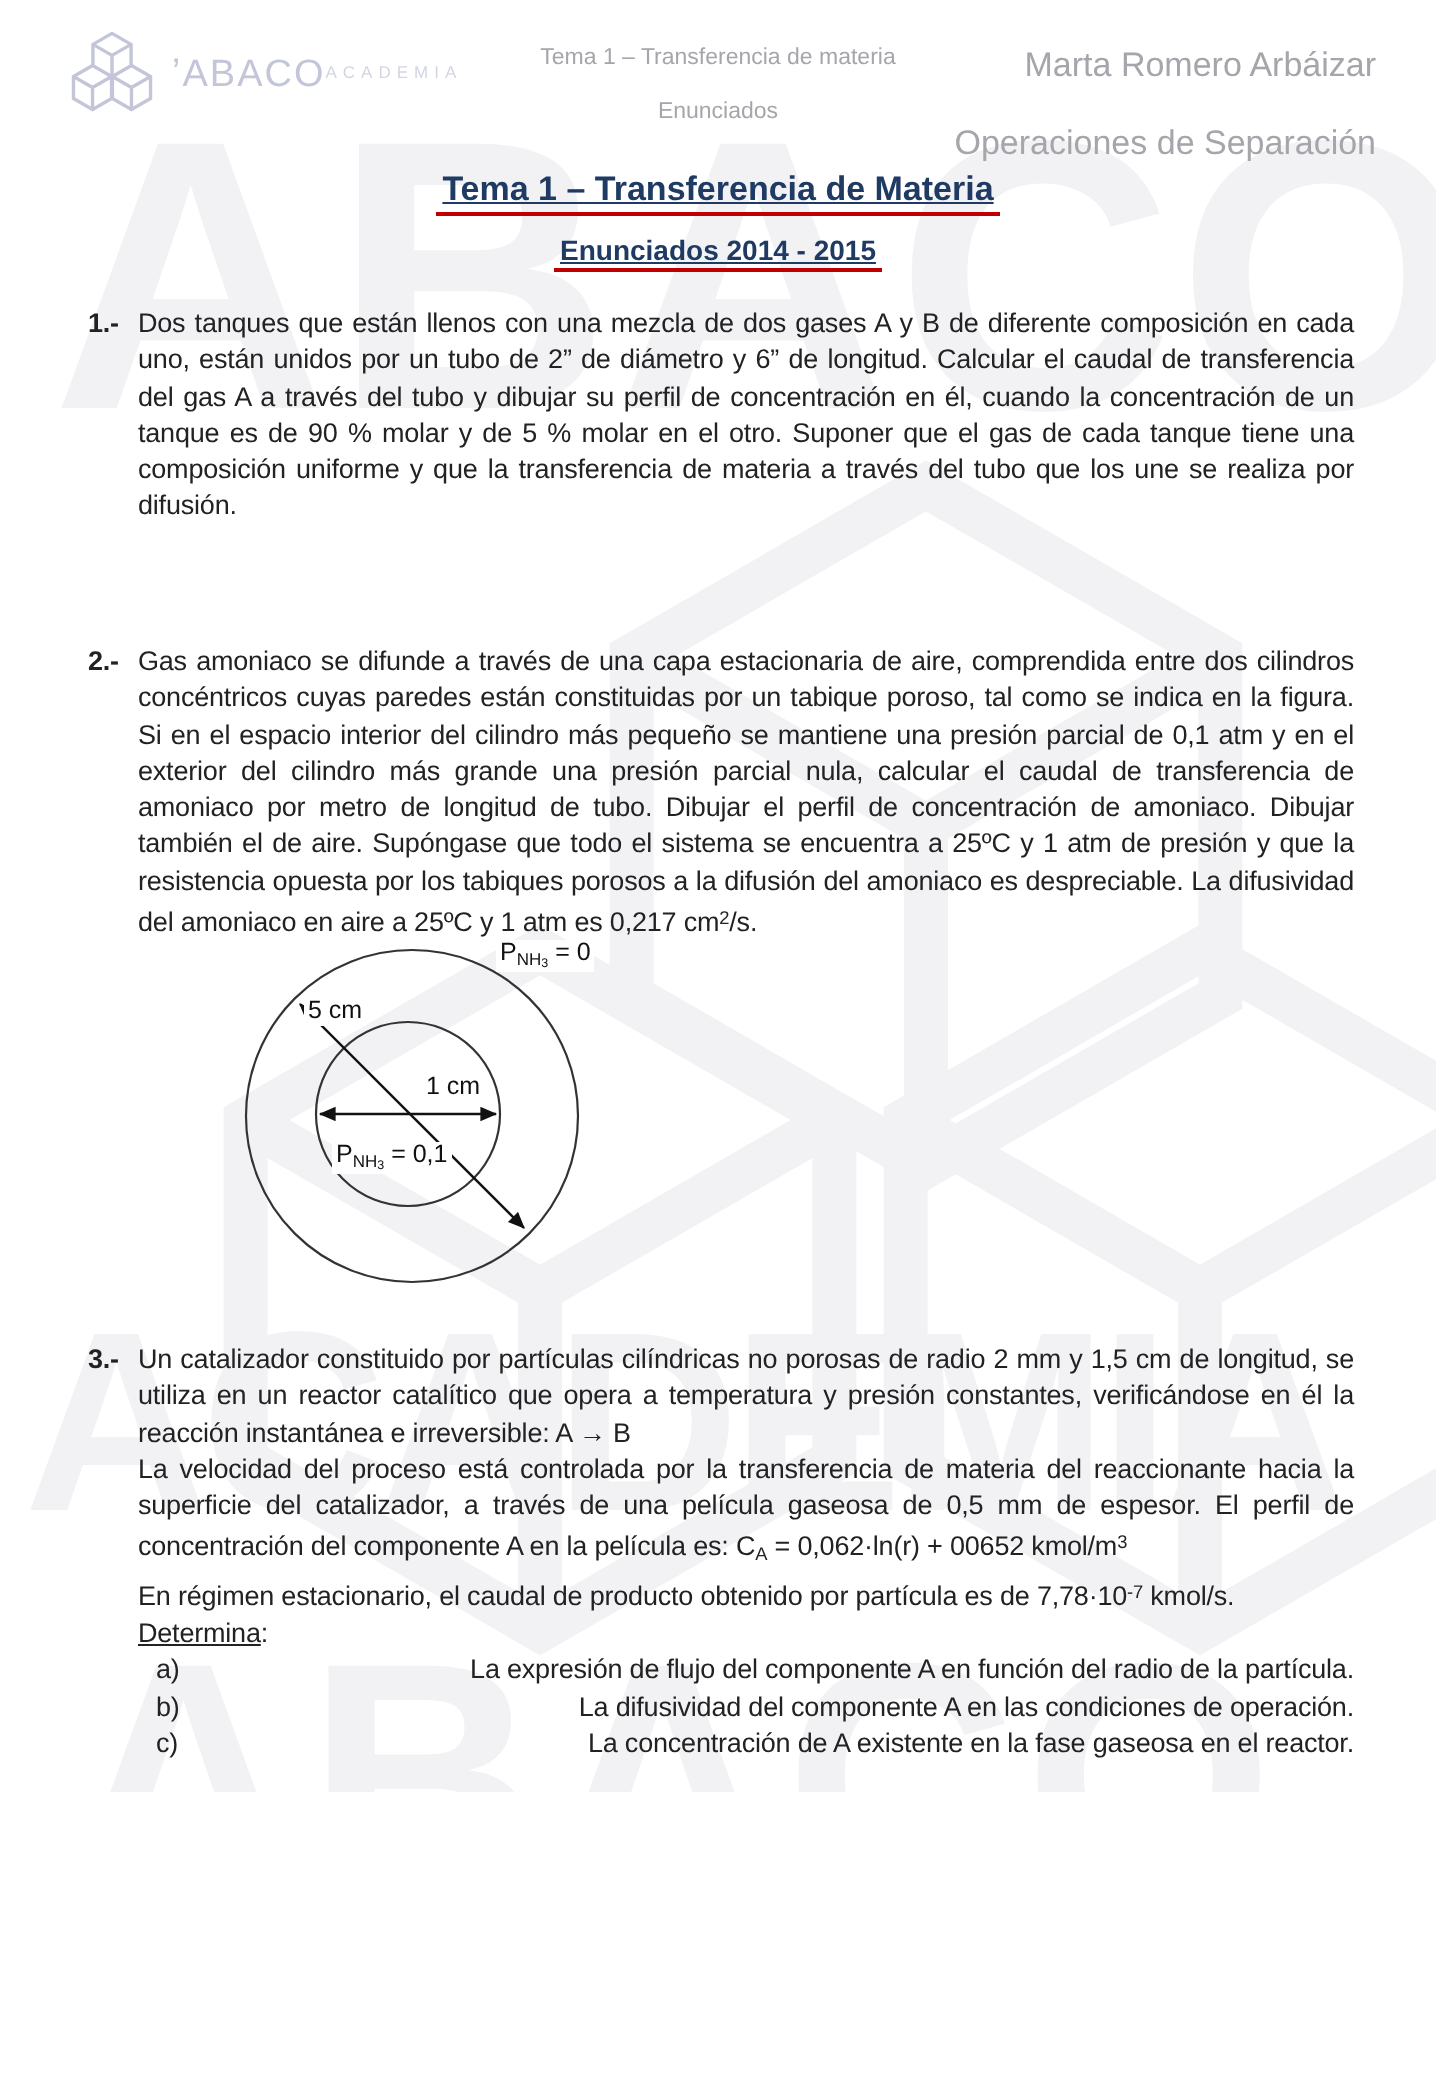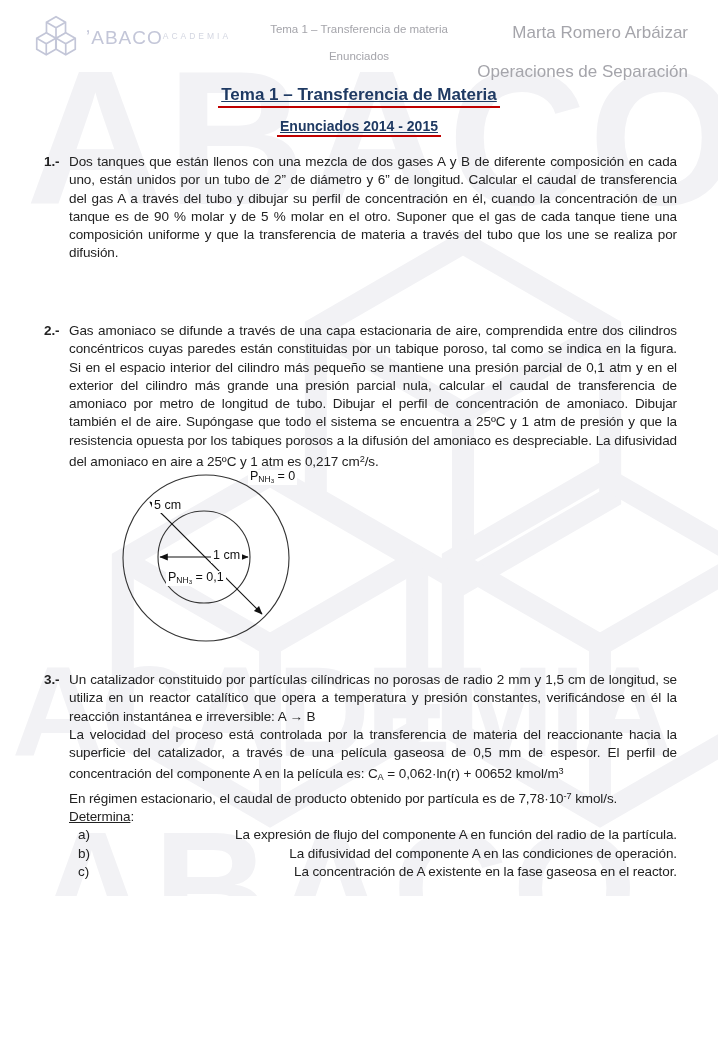--- a/index.html
+++ b/index.html
@@ -49,21 +49,21 @@
   .s-subsub{font-size:0.5em;vertical-align:-0.55em;}
   .s-sup{font-size:0.68em;vertical-align:0.4em;}
   .s-u{text-decoration:underline;}
   .s-b{font-weight:bold;}
   
   .fig{position:absolute;left:108px;top:468px;width:360px;height:192px;}
   .fig svg{position:absolute;left:0;top:0;}
   .fig-label{position:absolute;font-size:12.5px;background:#fff;line-height:1.1;padding:0 2px;color:#111;}
   .lbl-pout{left:140px;top:2px;}
   .lbl-5cm{left:44px;top:31px;}
-  .lbl-1cm{left:103px;top:81px;}
+  .lbl-1cm{left:103px;top:69px;}
   .lbl-pin{left:58px;top:103px;}
   
   .pagenum{position:absolute;left:651px;top:982px;font-size:12px;color:#9a9a9a;}
 </style>
 </head>
 <body>
 
 <div class="page">
 
   <div class="wm-layer">

